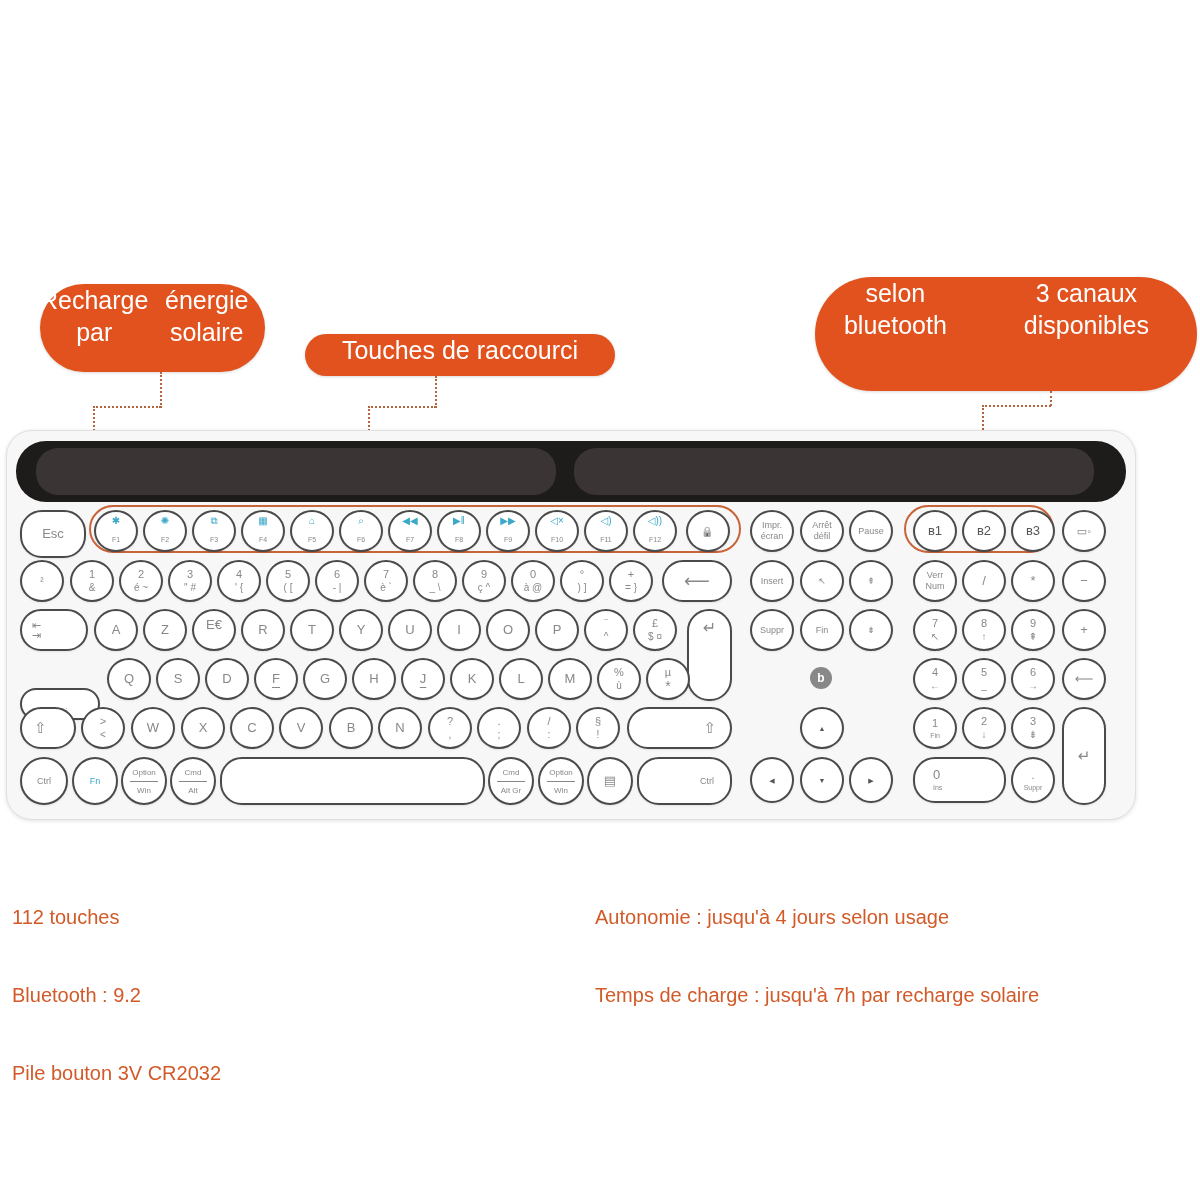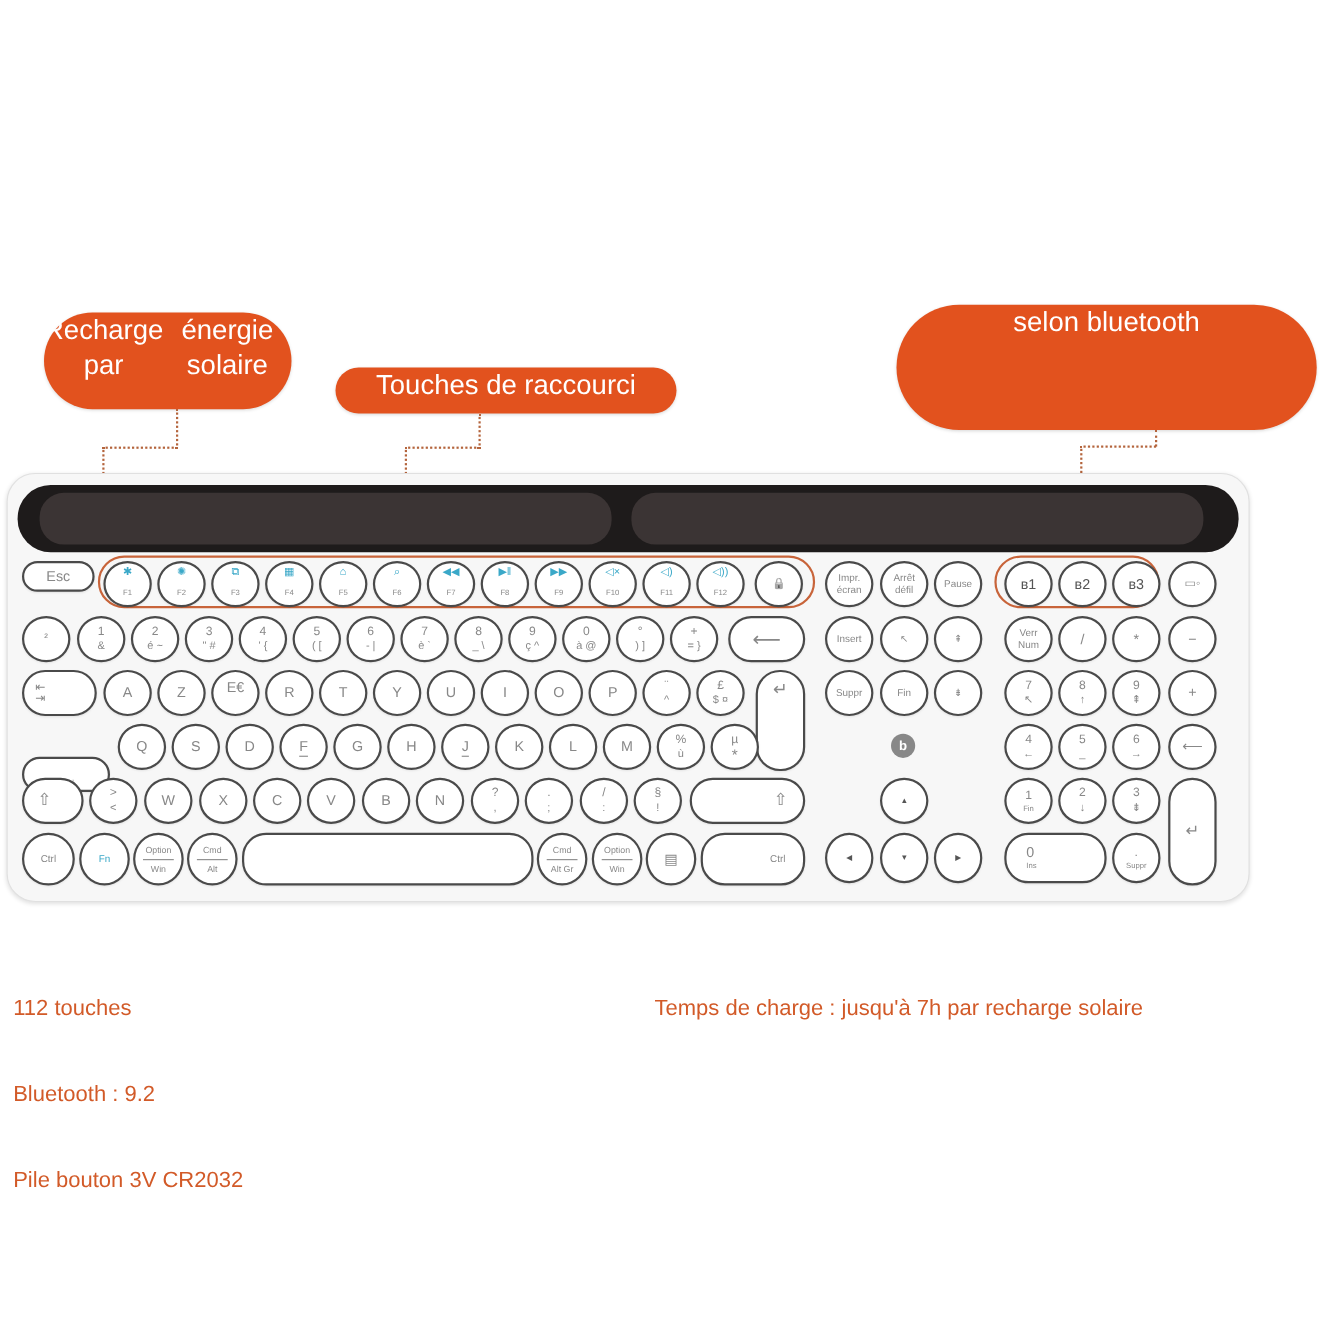--- a/index.html
+++ b/index.html
@@ -72,34 +72,35 @@
 
 <div class="bubble" style="left:305px;top:334px;width:310px;height:42px;">
   <div>Touches de raccourci</div>
 </div>
 <div class="dot-line" style="left:435px;top:376px;height:32px;border-left-width:2px;"></div>
 <div class="dot-line" style="left:368px;top:406px;width:68px;border-top-width:2px;"></div>
 <div class="dot-line" style="left:368px;top:406px;height:100px;border-left-width:2px;"></div>
 
 <div class="bubble" style="left:815px;top:277px;width:382px;height:114px;">
   <div>selon bluetooth</div>
+  <div>3 canaux disponibles</div>
 </div>
 <div class="dot-line" style="left:1050px;top:391px;height:15px;border-left-width:2px;"></div>
 <div class="dot-line" style="left:982px;top:405px;width:69px;border-top-width:2px;"></div>
 <div class="dot-line" style="left:982px;top:405px;height:100px;border-left-width:2px;"></div>
 
 <div class="kb"></div>
 <div class="solar"></div>
 <div class="panel" style="left:36px;width:520px;"></div>
 <div class="panel" style="left:574px;width:520px;"></div>
 
 <div class="group-outline" style="left:89px;top:505px;width:652px;height:48px;"></div>
 <div class="group-outline" style="left:904px;top:505px;width:150px;height:48px;"></div>
 
-<div class="key wide" style="left:20px;top:510px;width:66px;height:28px;">
+<div class="key wide" style="left:20px;top:510px;width:66px;height:48px;">
   <span class="big">Esc</span>
 </div>
 
 <div class="key" style="left:94px;top:510px;width:44px;height:42px;">
   <span class="fn-icon">✱</span>
   <span class="fn-lbl">F1</span>
 </div>
 <div class="key" style="left:143px;top:510px;width:44px;height:42px;">
   <span class="fn-icon">✺</span>
   <span class="fn-lbl">F2</span>
@@ -506,14 +507,15 @@
   <span class="top">.</span>
   <span class="sm" style="font-size:7px;">Suppr</span>
 </div>
 
 <div class="spec" style="left:12px;top:852px;">
   <div>112 touches</div>
   <div>Bluetooth : 9.2</div>
   <div>Pile bouton 3V CR2032</div>
 </div>
 <div class="spec" style="left:595px;top:852px;">
+  <div>Autonomie : jusqu'à 4 jours selon usage</div>
   <div>Temps de charge : jusqu'à 7h par recharge solaire</div>
 </div>
 
 </body></html>

